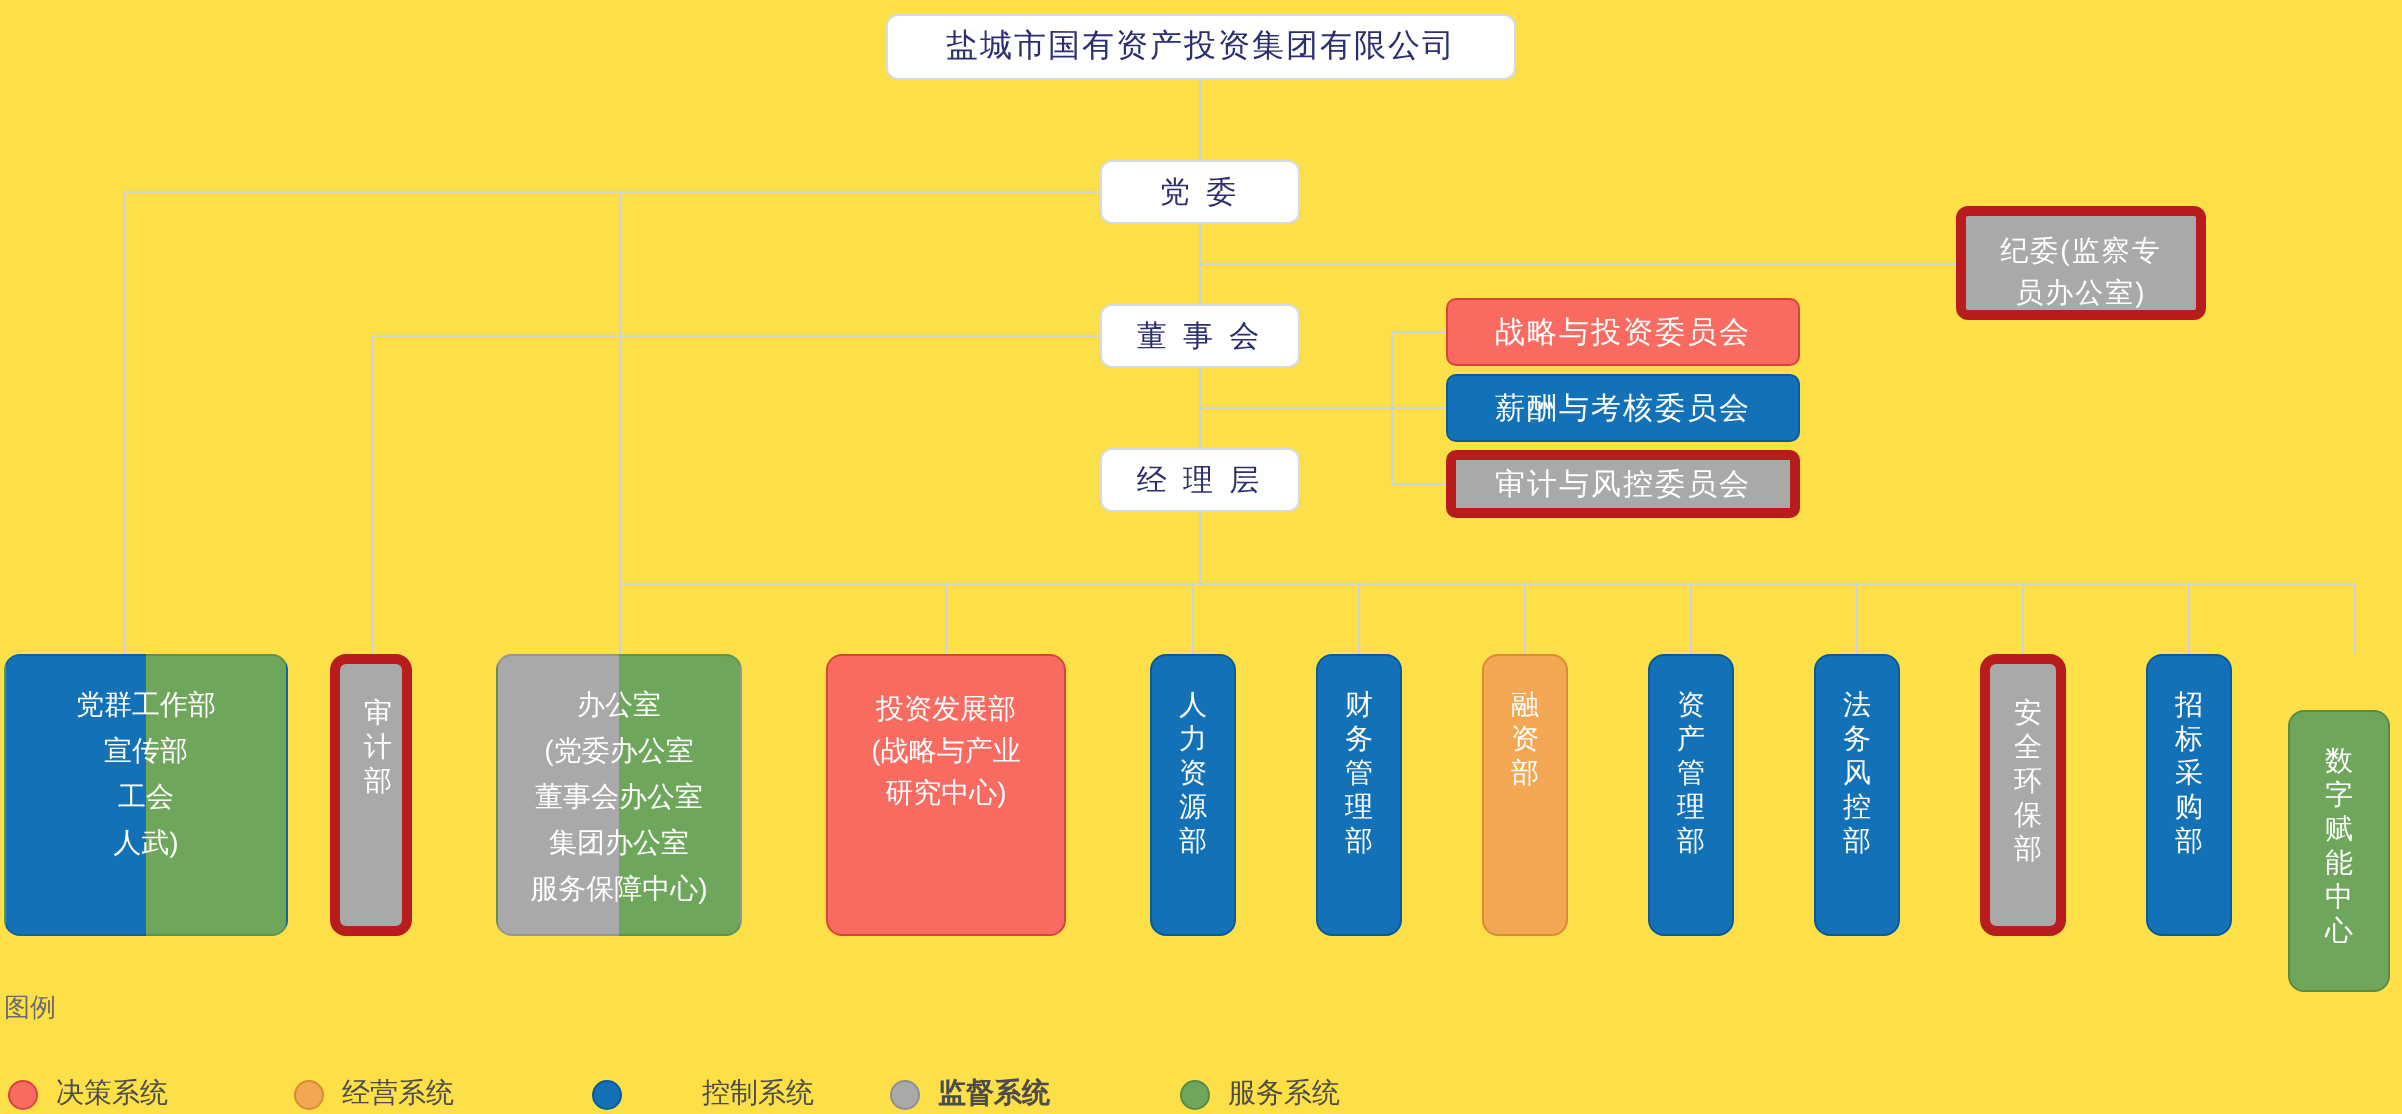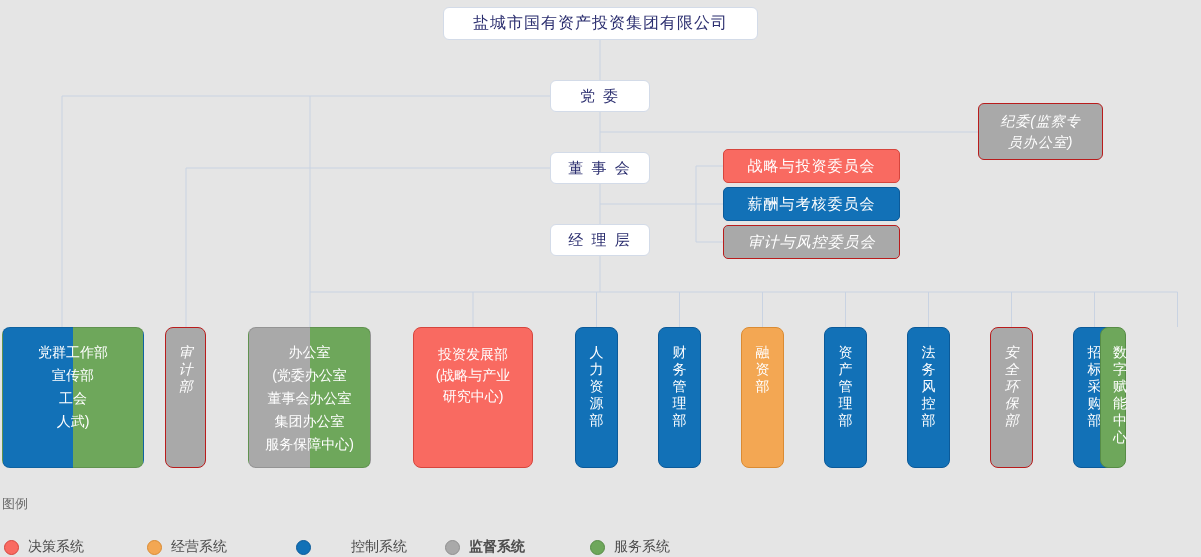--- a/index.html
+++ b/index.html
@@ -1,33 +1,33 @@
 <!DOCTYPE html>
 <html><head>
 <meta charset="utf-8">
 <style>
   html,body{margin:0;padding:0;background:#ffffff;}
   .stage{
-    position:relative;width:1201px;height:557px;background:#e5e5e5;
+    position:relative;width:1201px;height:557px;background:#fde047;
     font-family:"Liberation Sans","DejaVu Sans",sans-serif;overflow:hidden;
   }
   .connectors{position:absolute;left:0;top:0;pointer-events:none;}
   .box{position:absolute;box-sizing:border-box;text-align:center;}
   
   .wbox{
     background:#ffffff;border:1px solid #d3dbe8;border-radius:6px;
     color:#2b2e6f;font-size:15px;display:flex;align-items:center;justify-content:center;
     letter-spacing:2px;
   }
   .title-box{font-size:16px;letter-spacing:1px;}
   
   .cbox{border-radius:8px;color:#ffffff;}
   .c-red{background:#f96a61;border:1px solid #d6453d;}
   .c-blue{background:#1271b7;border:1px solid #0b5a99;}
-  .c-gray{background:#a9a9a9;border:1px solid #b91c1c;font-style:italic;}
+  .c-gray{background:#a9a9a9;border:5px solid #b91c1c;}
   .c-green{background:#6ea75b;border:1px solid #578c46;}
   .c-orange{background:#f3a753;border:1px solid #da8b33;}
   .split-blue-green{background:linear-gradient(to right,#1271b7 0 50%,#6ea75b 50% 100%);border:1px solid rgba(0,0,0,0.12);}
   .split-gray-green{background:linear-gradient(to right,#a9a9a9 0 50%,#6ea75b 50% 100%);border:1px solid rgba(0,0,0,0.12);}
   .committee{
     height:34px;border-radius:5px;font-size:15px;letter-spacing:1px;
     display:flex;align-items:center;justify-content:center;
   }
   .jiwei{
     border-radius:6px;font-size:14px;line-height:21px;padding-top:7px;letter-spacing:1px;
@@ -151,21 +151,21 @@
   </div>
 
   <div class="box cbox c-gray dept" style="left:990px;width:43px;">
     <div class="vtext">安全环保部</div>
   </div>
 
   <div class="box cbox c-blue dept" style="left:1073px;width:43px;">
     <div class="vtext">招标采购部</div>
   </div>
 
-  <div class="box cbox c-green dept" style="left:1100px;width:26px;">
+  <div class="box cbox c-green dept" style="left:1144px;width:51px;margin-top:28px;">
     <div class="vtext">数字赋能中心</div>
   </div>
 
   <div class="legend-title">图例</div>
 
   <div class="legend-item" style="left:4px;">
     <span class="legend-dot" style="background:#f96a61;border:1.5px solid #d6453d;"></span>
     <span class="legend-label">决策系统</span>
   </div>
   <div class="legend-item" style="left:147px;">

